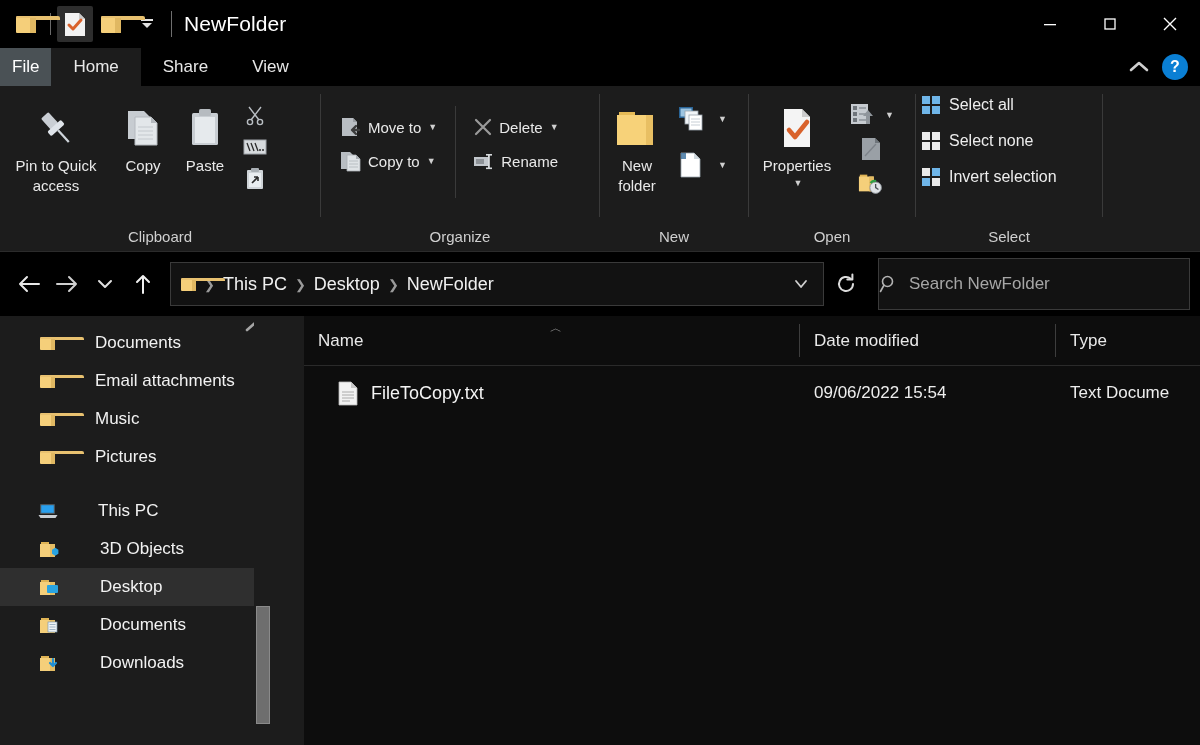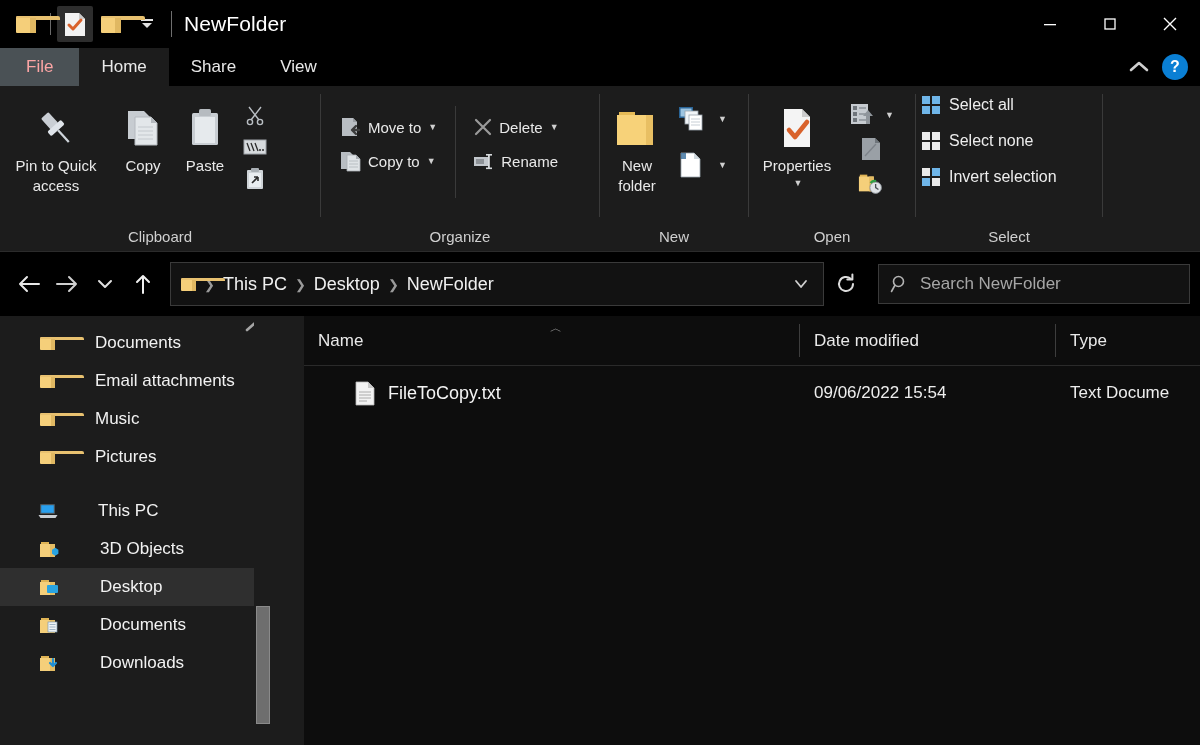--- a/index.html
+++ b/index.html
@@ -33,21 +33,21 @@
   .folder .body { position:absolute; left:0; top:2.5px; width:20px; height:14.5px; background:#f5cf7a; border-radius:1px; }
   .folder .fold { position:absolute; right:0; top:2.5px; width:6px; height:14.5px; background:#e0b862; }
   .folder.small { width:15px; height:13px; }
   .folder.small .tab { width:7px; height:3px; }
   .folder.small .body { top:2px; width:15px; height:11px; }
   .folder.small .fold { width:4px; height:11px; }
 
   
   .tabstrip { height:38px; background:#000000; display:flex; align-items:stretch; flex:0 0 38px; position:relative; }
   .tab { display:flex; align-items:center; padding:0 22px; font-size:17px; color:#e8e8e8; }
-  .tab.file { background:#4a5155; color:#fca5a5; padding:0 26px; }
+  .tab.file { background:#4a5155; color:#ffffff; padding:0 12px; }
   .tab.active { background:#1c1c1c; }
   .tabstrip-right { margin-left:auto; display:flex; align-items:center; gap:10px; padding-right:12px; }
   .caret-up { width:26px; height:26px; display:flex; align-items:center; justify-content:center; }
   .help-btn { width:26px; height:26px; border-radius:50%; background:#0a7fd4; display:flex;
     align-items:center; justify-content:center; font-size:16px; color:#fff; font-weight:bold; }
 
   
   .ribbon { background:#1c1c1c; flex:0 0 166px; display:flex; position:relative; border-bottom:1px solid #2b2b2b; }
   .group { display:flex; flex-direction:column; position:relative; }
   .group-body { flex:1; display:flex; align-items:flex-start; padding-top:8px; }
@@ -78,22 +78,22 @@
   
   .addrbar { flex:0 0 64px; background:#000000; display:flex; align-items:center; padding:0 10px; gap:0px; }
   .navbtn { width:38px; height:38px; display:flex; align-items:center; justify-content:center; color:#e6e6e6; }
   .crumbbox { flex:1; height:44px; background:#121212; border:1px solid #3a3a3a; display:flex; align-items:center;
               margin-left:8px; }
   .crumbs { display:flex; align-items:center; gap:0; padding-left:10px; flex:1; overflow:hidden; }
   .crumb { font-size:18px; color:#f0f0f0; padding:0 6px; white-space:nowrap; }
   .chev { color:#9a9a9a; font-size:13px; padding:0 2px; }
   .crumb-drop { width:44px; height:42px; display:flex; align-items:center; justify-content:center; color:#d8d8d8; }
   .refresh { width:44px; height:42px; display:flex; align-items:center; justify-content:center; color:#d8d8d8; }
-  .searchbox { width:312px; height:40px; background:#121212; border:1px solid #3a3a3a; display:flex; align-items:center;
-               gap:10px; padding-left:11px; margin-left:10px; }
+  .searchbox { width:312px; height:52px; background:#121212; border:1px solid #3a3a3a; display:flex; align-items:center;
+               gap:10px; padding-left:0; margin-left:10px; }
   .searchbox .ph { font-size:17px; color:#a6a6a6; }
 
   
   .content { flex:1; display:flex; min-height:0; background:#000; }
   .navpane { width:272px; background:#1c1c1c; position:relative; padding-top:8px; overflow:hidden; }
   .navrow { height:38px; display:flex; align-items:center; gap:10px; padding-left:56px; font-size:17px; color:#f2f2f2; }
   .navrow.indent2 { padding-left:40px; }
   .navrow.sel { background:#2f2f2f; }
   .navrow .nlbl { white-space:nowrap;margin-left:30px; }
   .navgap { height:16px; }
@@ -102,21 +102,21 @@
   .vthumb { position:absolute; right:2px; width:14px; background:#6e6e6e; border:1px solid #8a8a8a; }
   .pane-gap { width:32px; background:#1c1c1c; }
 
   .filepane { flex:1; background:#0d0d0d; display:flex; flex-direction:column; position:relative; }
   .colhead { height:50px; display:flex; align-items:center; border-bottom:1px solid #2a2a2a; position:relative; }
   .colhead .ch { font-size:17px; color:#e9e9e9; display:flex; align-items:center; height:100%; padding-left:14px;
                  position:relative; }
   .col-div { position:absolute; top:8px; bottom:8px; width:1px; background:#3d3d3d; }
   .sortmark { position:absolute; top:4px; color:#9b9b9b; font-size:12px; }
   .filerow { height:54px; display:flex; align-items:center; position:relative; }
-  .fname { display:flex; align-items:center; gap:13px; padding-left:34px; font-size:18px; color:#f4f4f4;margin-left:17px; }
+  .fname { display:flex; align-items:center; gap:13px; padding-left:34px; font-size:18px; color:#f4f4f4; }
   .fcell { position:absolute; font-size:17px; color:#ededed; }
   .txticon { width:20px; height:25px; position:relative; }
 </style>
 </head>
 <body>
 
 <div class="window">
 
   <div class="titlebar">
     <div class="qat">

